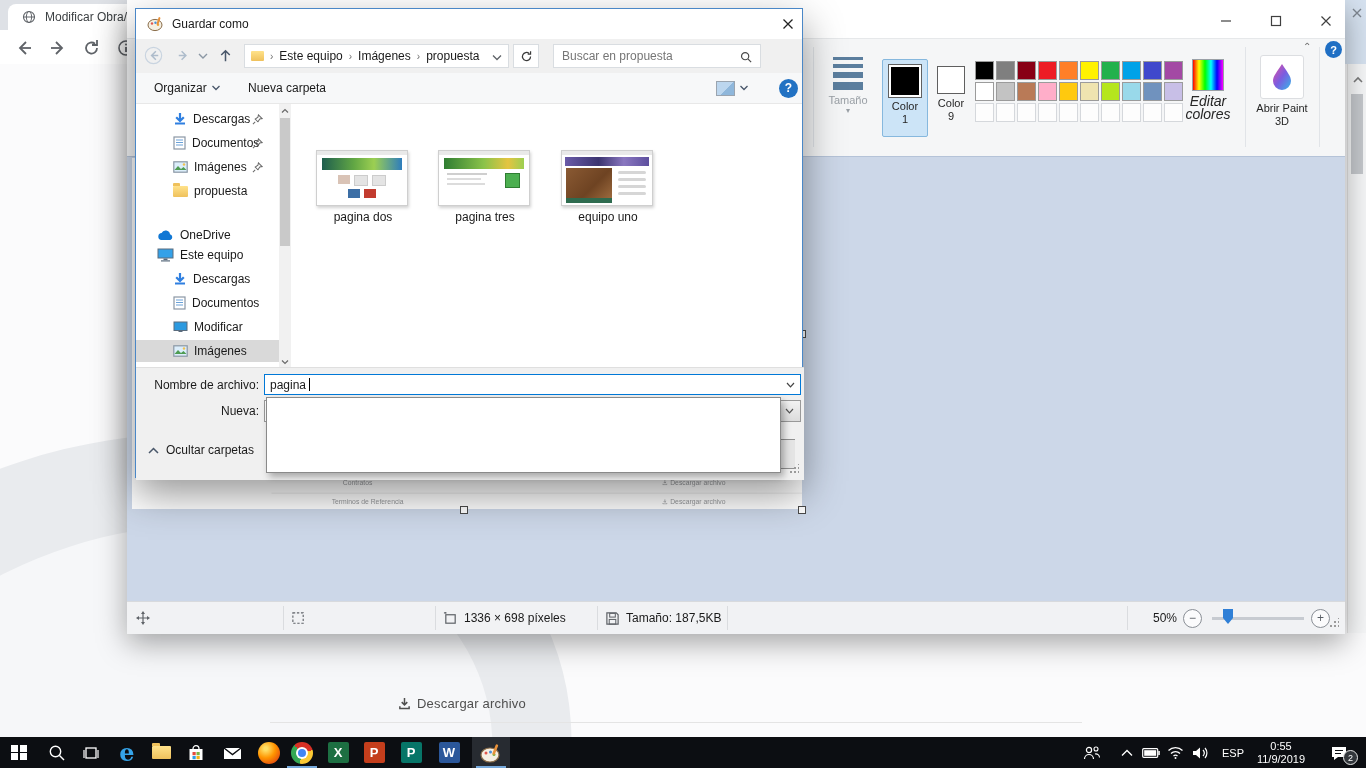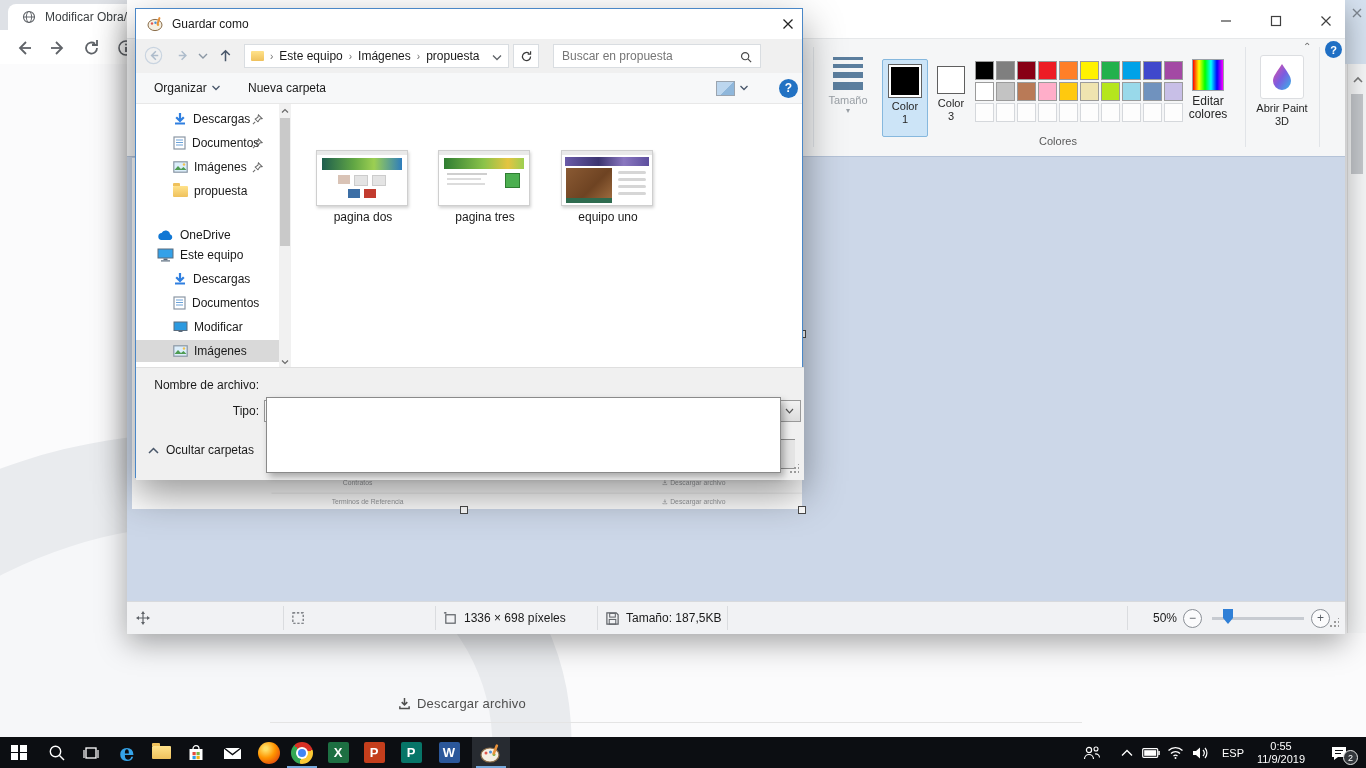--- a/index.html
+++ b/index.html
@@ -223,21 +223,21 @@
         <div class="glabel">Tamaño</div>
         <div class="glabel" style="font-size:8px">▾</div>
       </div>
 
       <div class="c-btn c1" style="left:755px;top:20px;width:44px;height:76px;">
         <div class="swatch-big" style="width:32px;height:32px;background:#000;"></div>
         <div style="width:34px;margin:0 auto;line-height:13px;">Color 1</div>
       </div>
       <div class="c-btn" style="left:803px;top:20px;width:42px;height:76px;">
         <div class="swatch-big" style="width:26px;height:26px;background:#fff;margin-top:7px;"></div>
-        <div style="width:34px;margin:3px auto 0;line-height:13px;">Color 3</div>
+        <div style="width:34px;margin:3px auto 0;line-height:13px;">Color 9</div>
       </div>
 
       <div class="pal">
         <div class="pal-row">
           <div class="pal-c" style="background: rgb(0, 0, 0);"></div>
           <div class="pal-c" style="background: rgb(127, 127, 127);"></div>
           <div class="pal-c" style="background: rgb(136, 0, 21);"></div>
           <div class="pal-c" style="background: rgb(237, 28, 36);"></div>
           <div class="pal-c" style="background: rgb(255, 127, 39);"></div>
           <div class="pal-c" style="background: rgb(255, 242, 0);"></div>
@@ -265,26 +265,25 @@
             <div class="pal-e"></div>
             <div class="pal-e"></div>
             <div class="pal-e"></div>
             <div class="pal-e"></div>
             <div class="pal-e"></div>
             <div class="pal-e"></div>
             <div class="pal-e"></div>
         </div>
       </div>
 
-      <div class="abs" style="left:1055px;top:20px;width:52px;text-align:center;font-size:12px;color:#262626;">
+      <div class="abs" style="left:1055px;top:20px;width:52px;text-align:center;font-size:14px;color:#262626;font-style:italic;">
         <div class="rainbow"></div>
         <div style="margin-top:4px;line-height:13px;">Editar colores</div>
       </div>
 
-      <div class="abs glabel" style="left:755px;top:96px;width:352px;color:#5a5a5a;">Colores</div>
 
       <div class="rsep" style="left:1118px"></div>
 
       <div class="abs" style="left:1126px;top:16px;width:58px;text-align:center;font-size:11px;color:#262626;">
         <div class="p3d-face">
           <svg width="22" height="28" viewBox="0 0 22 28">
             <defs>
                 <linearGradient id="p3d" x1="0" y1="0" x2="1" y2="1">
               <stop offset="0" stop-color="#e84fa0"></stop>
                   <stop offset=".5" stop-color="#7b5ce0"></stop>
@@ -589,21 +588,30 @@
           <div style="position:absolute;right:6px;top:27px;width:28px;height:3px;background:#d6d6d6;border-radius:2px;"></div>
           <div style="position:absolute;right:6px;top:34px;width:28px;height:3px;background:#d6d6d6;border-radius:2px;"></div>
           <div style="position:absolute;right:6px;top:41px;width:28px;height:3px;background:#d6d6d6;border-radius:2px;"></div>
         </div>
         <div class="flabel">equipo uno</div>
       </div>
     </div>
 
     <div class="abs" style="left:0;top:358px;width:668px;height:112px;background:#f0f0f0;border-top:1px solid #dfdfdf;"></div>
     <div class="fn-label" style="top:369px;">Nombre de archivo:</div>
-    <div class="fn-label" style="top:395px;">Tipo:</div>
+    <div class="fn-input">
+      <span>pagina</span>
+        <span class="caret"></span>
+      <div class="combo-arrow">
+        <svg width="9" height="6" viewBox="0 0 9 6">
+            <path d="M1 1 L4.5 4.8 L8 1" fill="none" stroke="#444" stroke-width="1.2"></path>
+          </svg>
+      </div>
+    </div>
+    <div class="fn-label" style="top:395px;">Nueva:</div>
     <div class="type-select">
       <div class="type-arrowzone">
         <svg width="9" height="6" viewBox="0 0 9 6">
             <path d="M1 1 L4.5 4.8 L8 1" fill="none" stroke="#555" stroke-width="1.2"></path>
           </svg>
       </div>
     </div>
     <div class="btn-sliver"></div>
     <div class="dd-panel"></div>
     <div class="hidefold">

